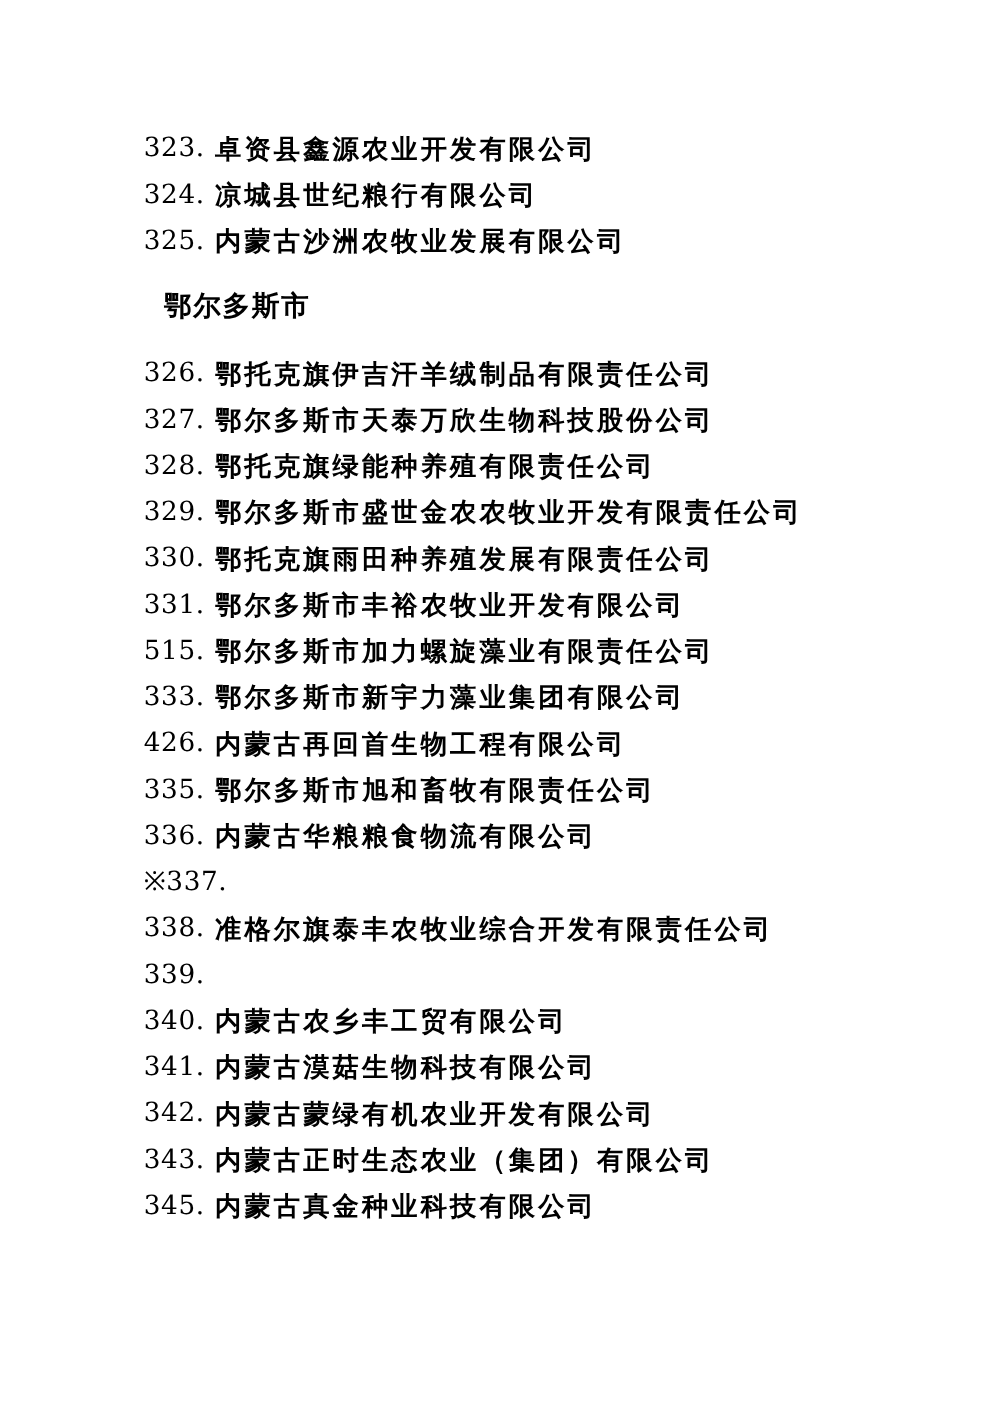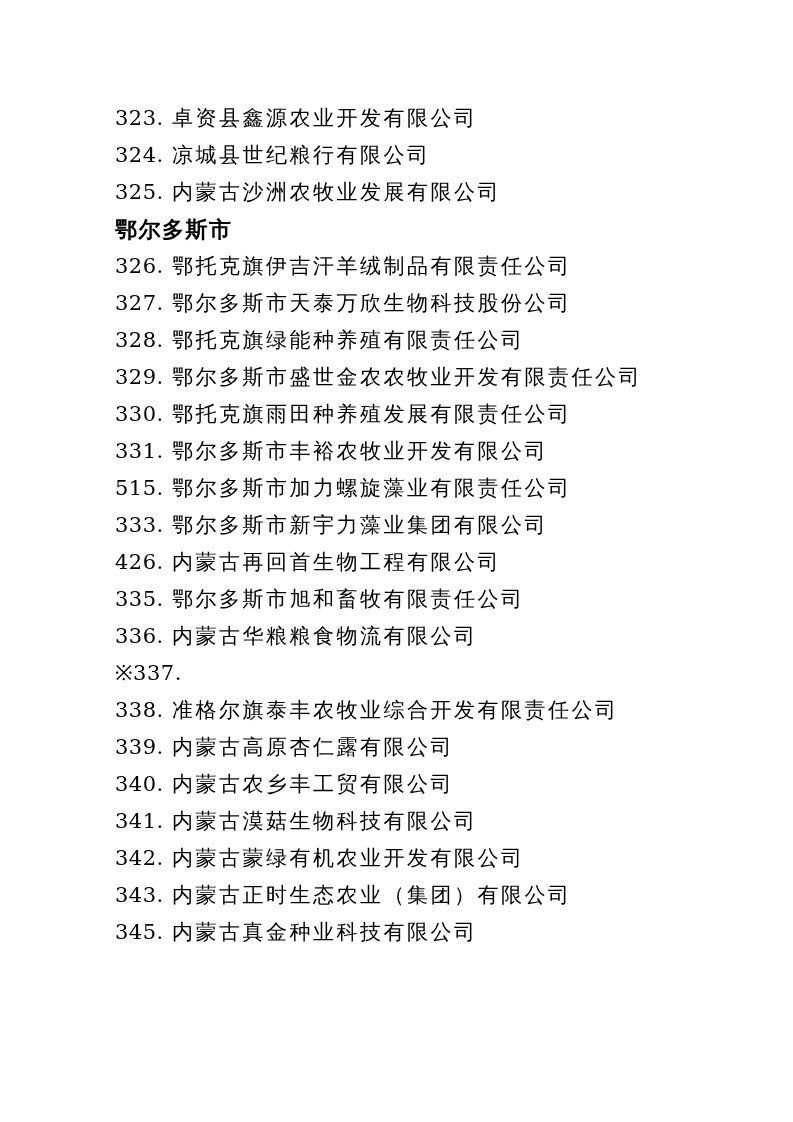--- a/index.html
+++ b/index.html
@@ -31,23 +31,24 @@
   .num {
     flex: 0 0 auto;
     min-width: 57px;
     letter-spacing: 0.5px;
   }
   .row.star .num {
     min-width: 80px;
   }
   .name {
     letter-spacing: 2.5px;
+    font-weight: bold;
   }
   .section-header {
-    margin: 0;
+    margin: 16px;
     height: 37px;
     line-height: 37px;
     font-size: 22px;
     font-weight: bold;
     font-family: "DejaVu Sans", "Liberation Sans", sans-serif;
     letter-spacing: 1.5px;
     white-space: nowrap;
   }
 </style>
 </head>
@@ -116,21 +117,20 @@
   </div>
   <div class="row star">
     <span class="num">※337.</span>
   </div>
   <div class="row">
     <span class="num">338.</span>
     <span class="name">准格尔旗泰丰农牧业综合开发有限责任公司</span>
   </div>
   <div class="row">
     <span class="num">339.</span>
-    <span class="name">内蒙古高原杏仁露有限公司</span>
   </div>
   <div class="row">
     <span class="num">340.</span>
     <span class="name">内蒙古农乡丰工贸有限公司</span>
   </div>
   <div class="row">
     <span class="num">341.</span>
     <span class="name">内蒙古漠菇生物科技有限公司</span>
   </div>
   <div class="row">

